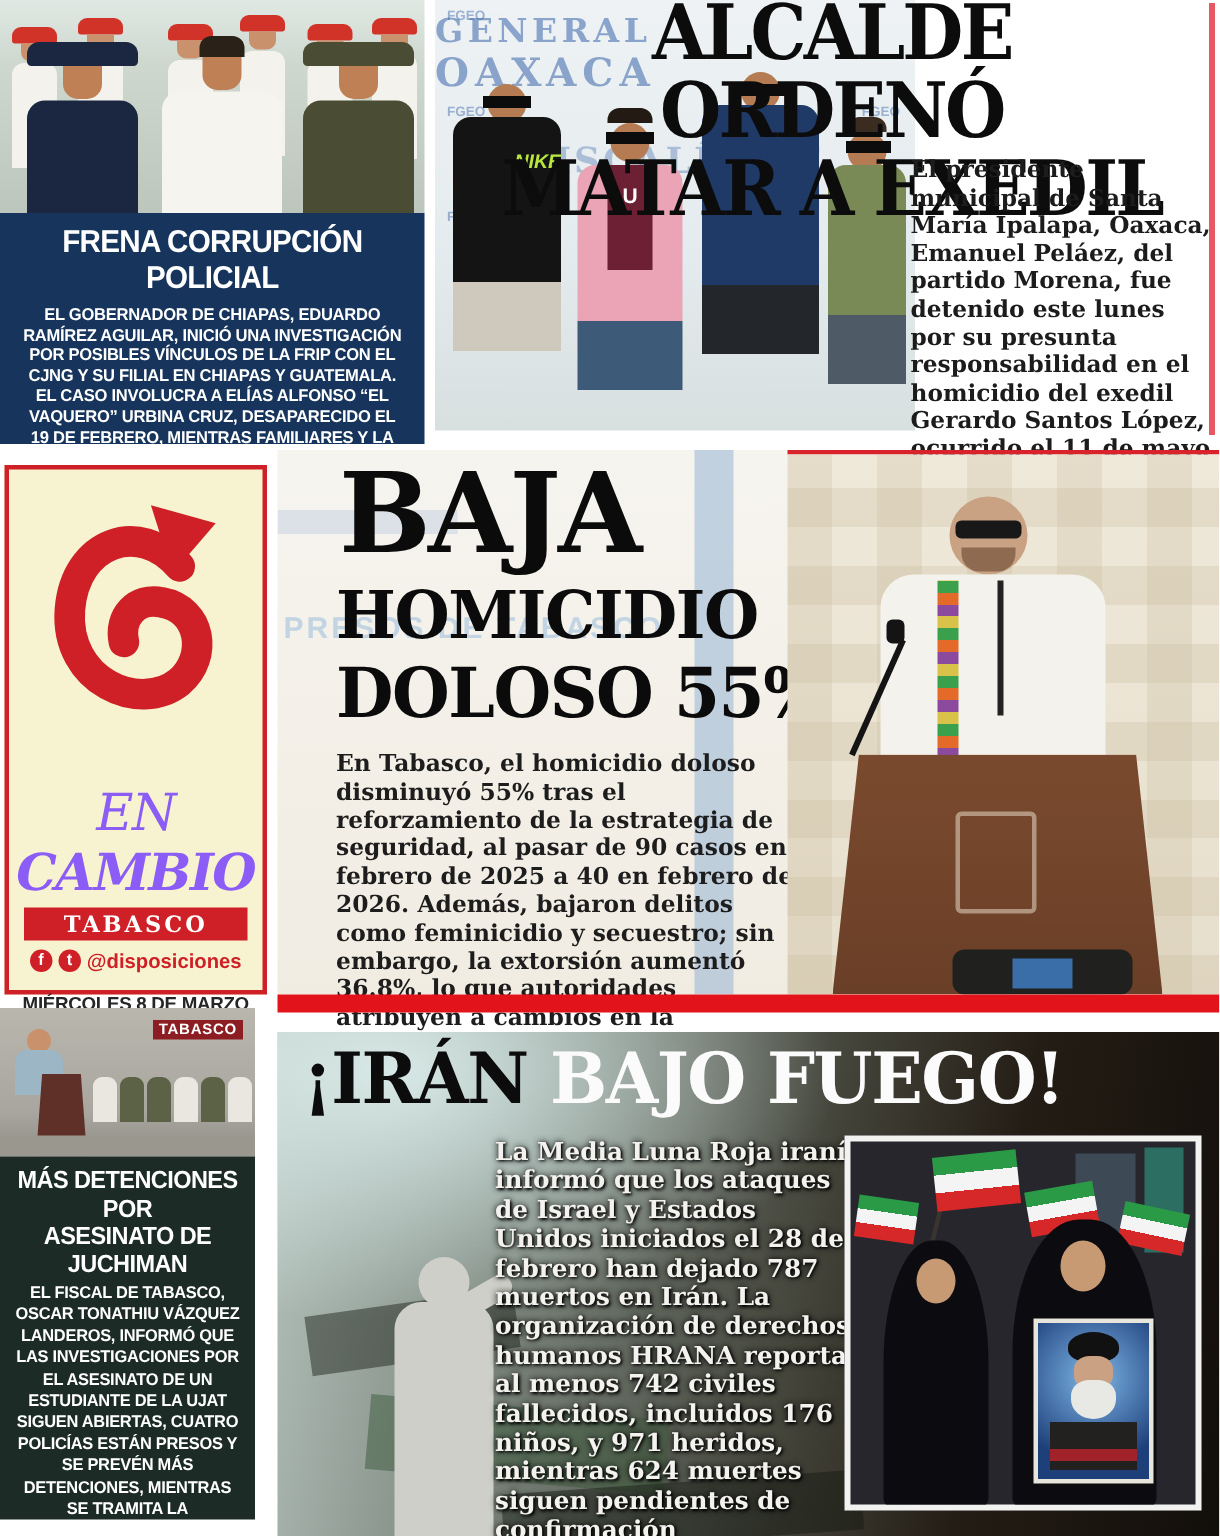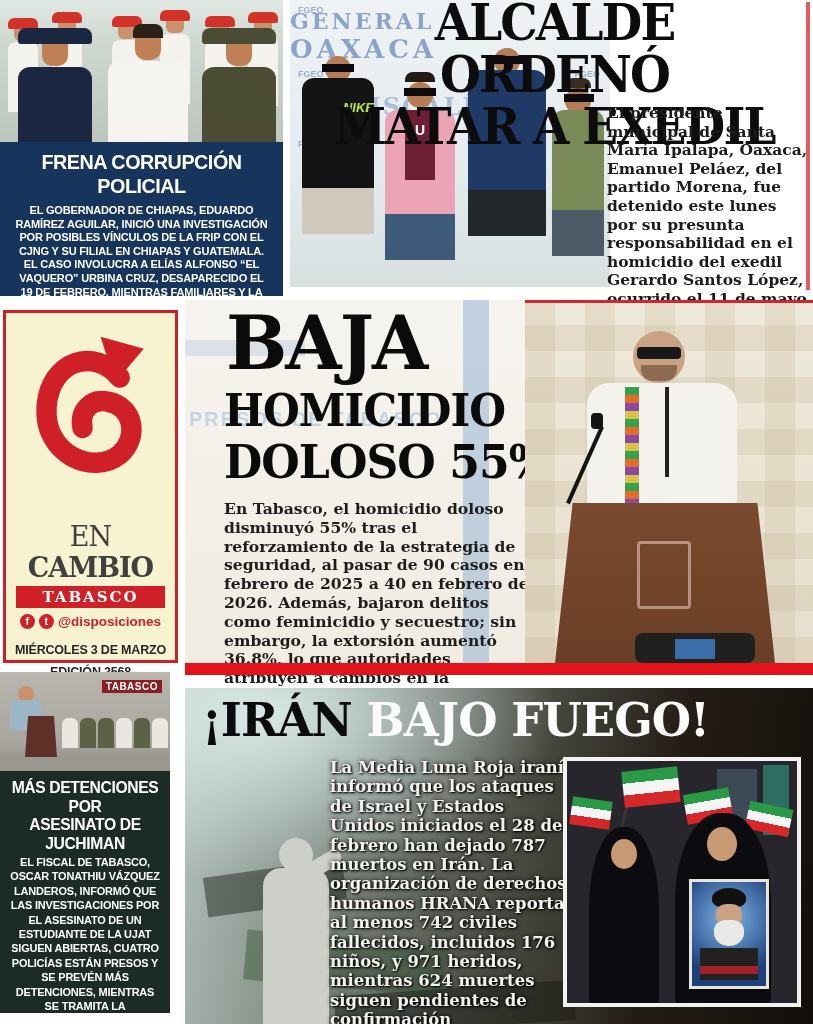--- a/index.html
+++ b/index.html
@@ -36,21 +36,21 @@
   .det .legs{height:46px;margin-top:0;}
   .tr-headline{left:296px;top:-4px;width:517px;text-align:center;color:#0c0c0c;
     font-family:"DejaVu Serif",serif;font-weight:bold;font-size:51px;line-height:52px;
     letter-spacing:-2px;transform:scaleX(.92);transform-origin:center top;margin:0;}
   .tr-body{left:607px;top:104px;width:202px;font-family:"DejaVu Serif",serif;
     font-weight:600;font-size:15.5px;line-height:18.6px;color:#1c1c1c;margin:0;}
   .redline-v{left:806px;top:2px;width:4px;height:288px;background:rgba(226,60,70,.85);}
   
   .masthead{left:3px;top:310px;width:175px;height:353px;background:#f7f3d0;
     border:3px solid #cf2027;box-sizing:border-box;text-align:center;}
-  .brand{font-family:"DejaVu Serif",serif;font-size:27px;color:#404040;letter-spacing:-1px;}
+  .brand{font-family:"DejaVu Serif",serif;font-size:34px;color:#8b5cf6;letter-spacing:-1px;font-style:italic;}
   .brand b{font-weight:bold;}
   .region-bar{margin:3px 10px 0 10px;background:#cf2027;color:#fff;
     font-family:"DejaVu Serif",serif;font-weight:bold;font-size:15px;letter-spacing:2px;
     padding:2px 0;}
   .social{margin-top:6px;color:#cf2027;font-weight:bold;font-size:13.5px;
     display:flex;align-items:center;justify-content:center;gap:4px;}
   .sicon{width:15px;height:15px;border-radius:50%;background:#cf2027;color:#fff;
     font-size:11px;line-height:15px;font-weight:bold;display:inline-block;}
   .mh-line{font-size:12.5px;font-weight:bold;color:#262626;letter-spacing:-.2px;}
   
@@ -223,21 +223,21 @@
       <path d="M74 38 C 52 12, 16 24, 13 62 C 10 102, 52 120, 74 102 C 90 88, 86 62, 64 58 C 50 55, 40 66, 43 80" fill="none" stroke="#cf2027" stroke-width="17" stroke-linecap="round"></path>
       <polygon points="58,4 94,14 70,42" fill="#cf2027"></polygon>
     </svg>
     <div class="brand"><span>EN </span><b>CAMBIO</b></div>
     <div class="region-bar">TABASCO</div>
     <div class="social">
       <span class="sicon">f</span>
       <span class="sicon">t</span>
       <span>@disposiciones</span>
     </div>
-    <div class="mh-line" style="margin-top:14px">MIÉRCOLES 3 DE MARZO</div>
+    <div class="mh-line" style="margin-top:14px">MIÉRCOLES 8 DE MARZO</div>
     <div class="mh-line" style="margin-top:8px">EDICIÓN 2568</div>
     <div class="mh-line" style="margin-top:7px">
       <span>AÑO 6</span>&nbsp;&nbsp;&nbsp;<span>ÉPOCA 1</span>
     </div>
     <div class="mh-line" style="margin-top:7px">VILLAHERMOSA,</div>
     <div class="mh-line">TABASCO, MÉXICO</div>
   </aside>
 
   <section>
     <div class="abs mid-bg">

